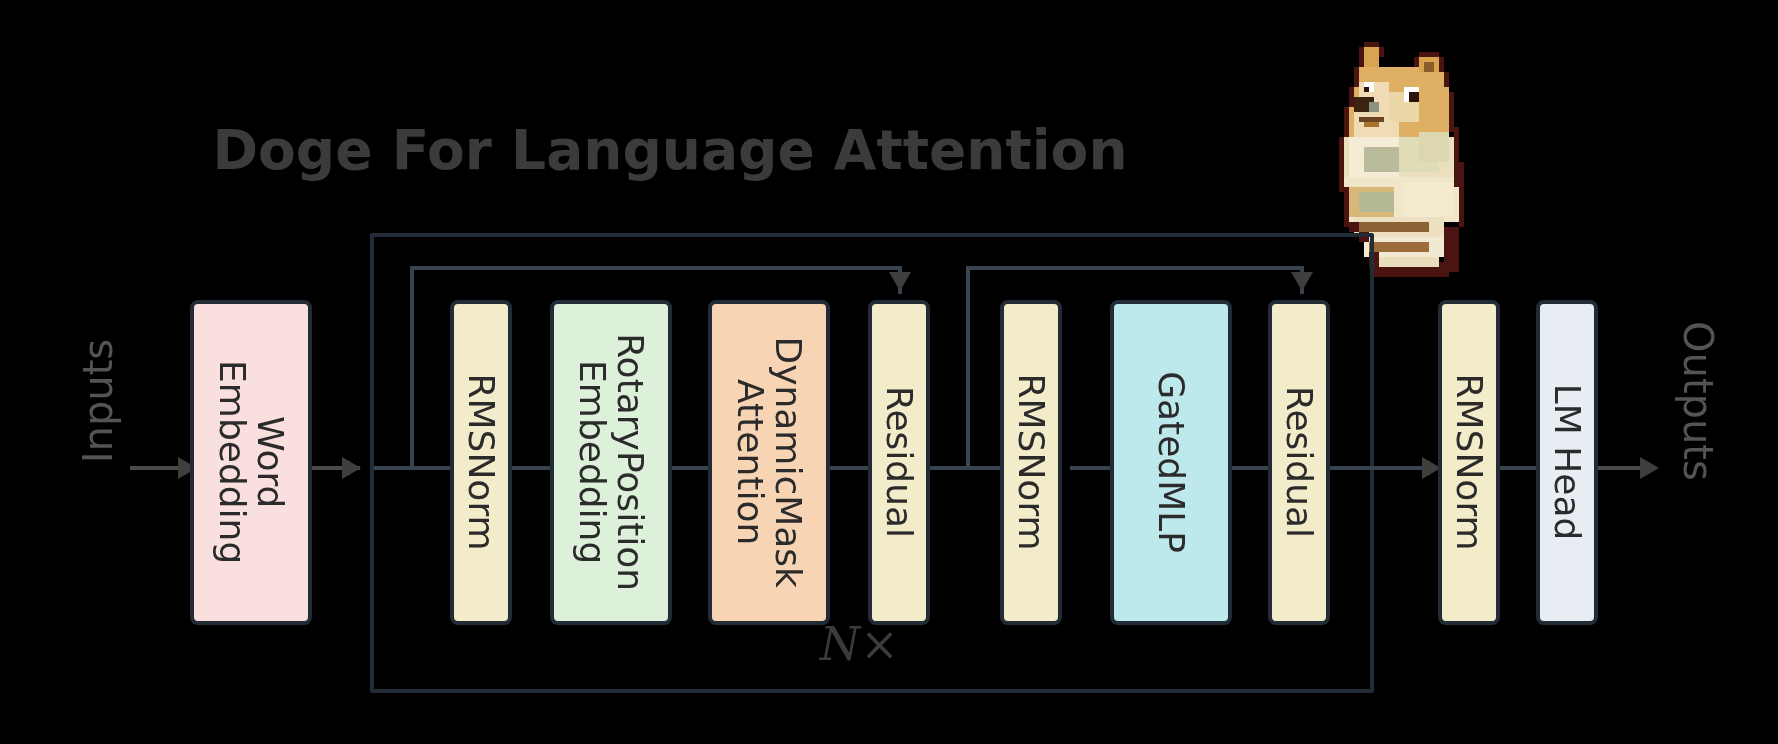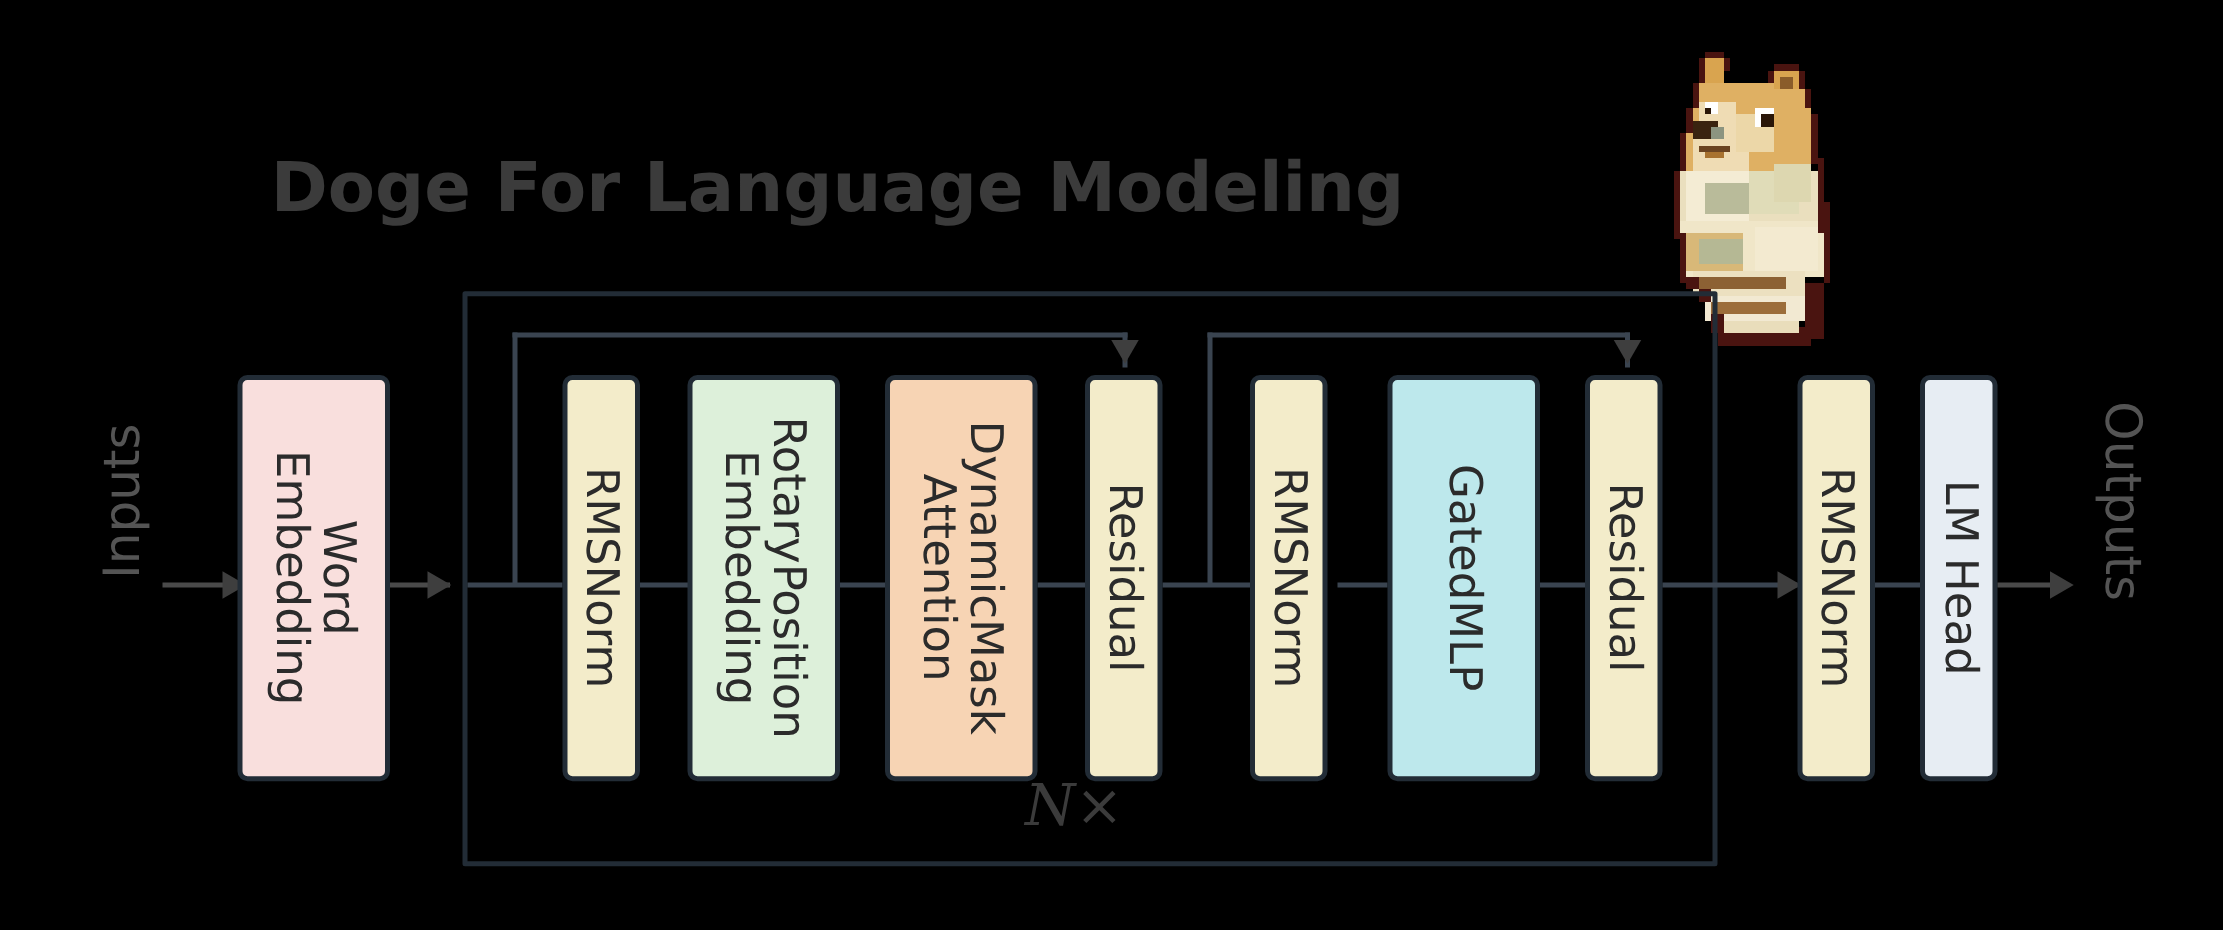--- a/index.html
+++ b/index.html
@@ -127,21 +127,21 @@
     border-top: 19px solid #3e3e3e;
     border-left: 11px solid transparent;
     border-right: 11px solid transparent;
   }
 </style>
 </head>
 <body>
 
 <div id="stage">
 
-  <div id="diagram-title">Doge For Language Modeling</div>
+  <div id="diagram-title">Doge For Language Attention</div>
 
   <div id="doge-mascot">
     <svg viewBox="0 0 34 49" shape-rendering="crispEdges" xmlns="http://www.w3.org/2000/svg">
       <g>
 
         <rect x="6" y="1" width="3" height="1" fill="#4a1410"></rect>
         <rect x="5" y="2" width="1" height="4" fill="#4a1410"></rect>
         <rect x="9" y="2" width="1" height="2" fill="#4a1410"></rect>
         <rect x="17" y="3" width="4" height="1" fill="#4a1410"></rect>
         <rect x="21" y="4" width="1" height="4" fill="#4a1410"></rect>

